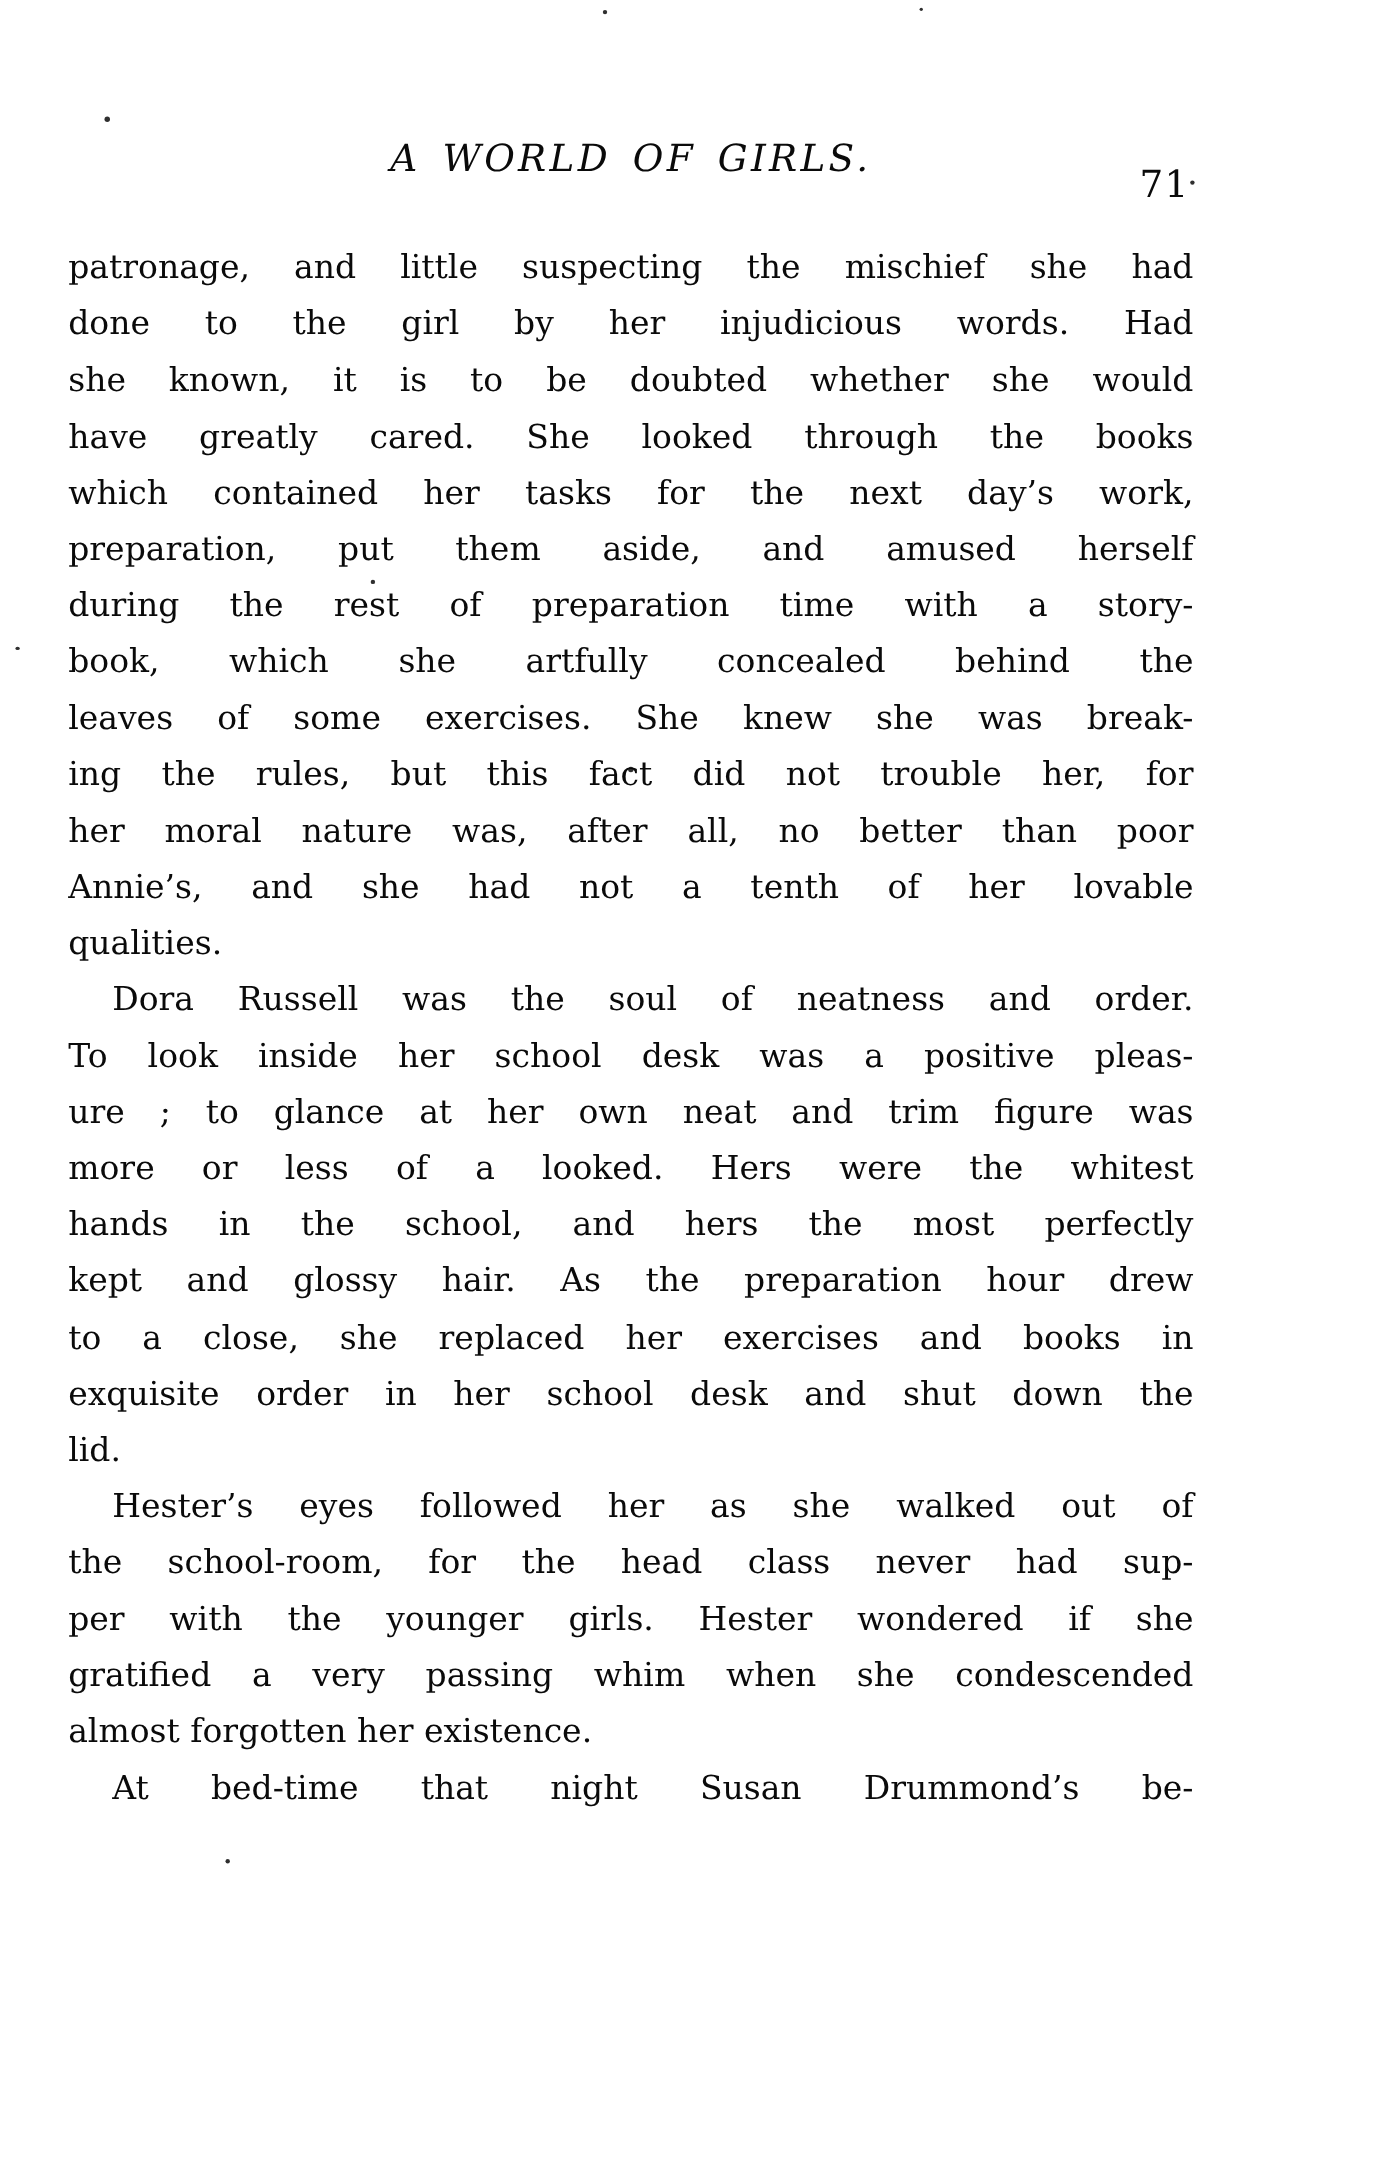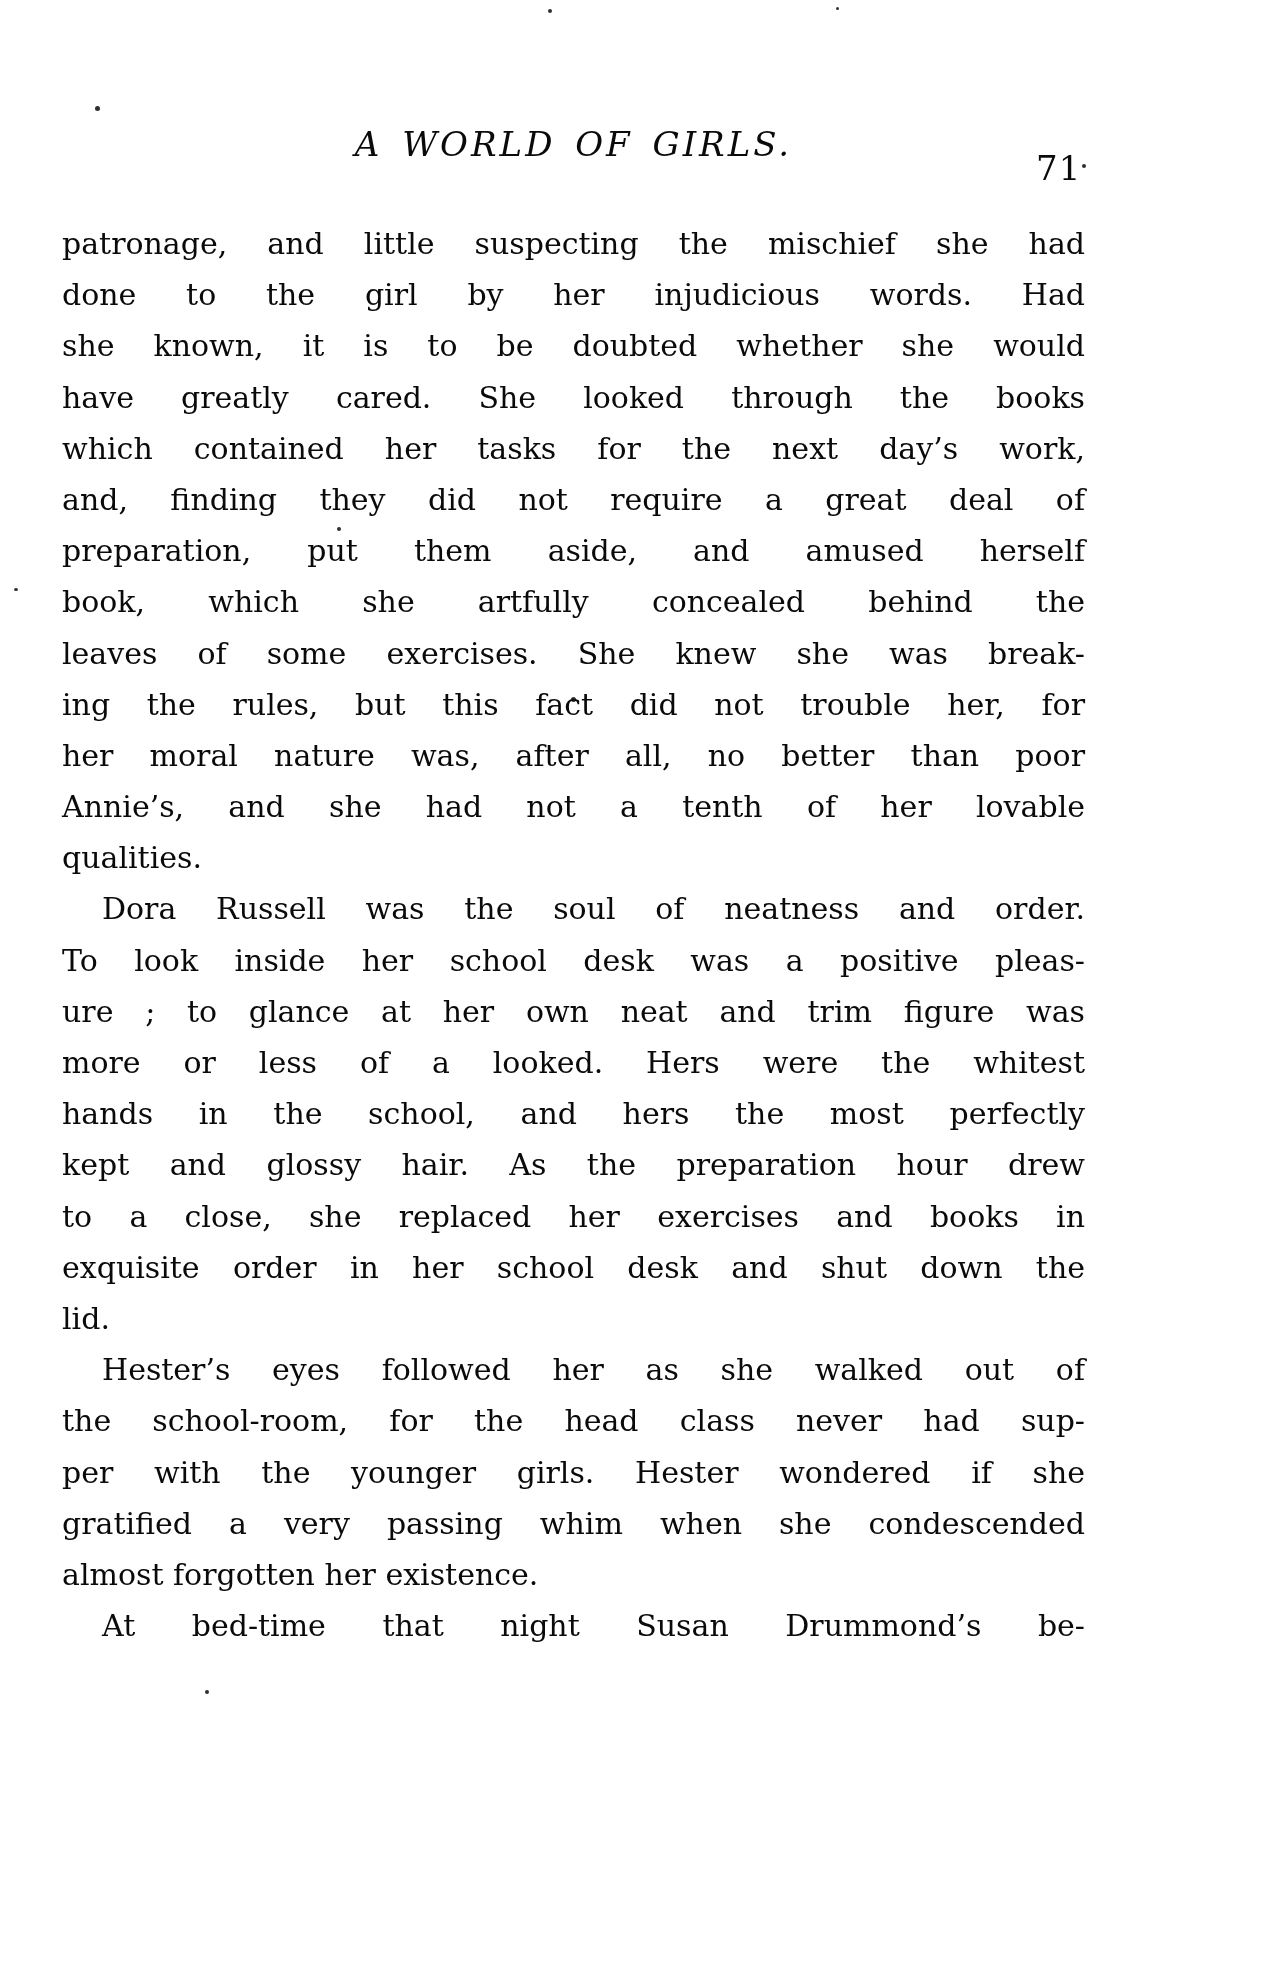--- a/index.html
+++ b/index.html
@@ -73,22 +73,22 @@
 
   <div class="page-number">71</div>
 
   <main class="page-body">
       <div class="paragraph">
         <div class="line">patronage, and little suspecting the mischief she had</div>
         <div class="line">done to the girl by her injudicious words.  Had</div>
         <div class="line">she known, it is to be doubted whether she would</div>
         <div class="line">have greatly cared.  She looked through the books</div>
         <div class="line">which contained her tasks for the next day’s work,</div>
-        <div class="line">and, finding they did not require a great deal of</div>
         <div class="line">preparation, put them aside, and amused herself</div>
+        <div class="line">during the rest of preparation time with a story-</div>
         <div class="line">book, which she artfully concealed behind the</div>
         <div class="line">leaves of some exercises.  She knew she was break-</div>
         <div class="line">ing the rules, but this fact did not trouble her, for</div>
         <div class="line">her moral nature was, after all, no better than poor</div>
         <div class="line">Annie’s, and she had not a tenth of her lovable</div>
         <div class="line final">qualities.</div>
       </div>
       <div class="paragraph">
         <div class="line indent">Dora Russell was the soul of neatness and order.</div>
         <div class="line">To look inside her school desk was a positive pleas-</div>

